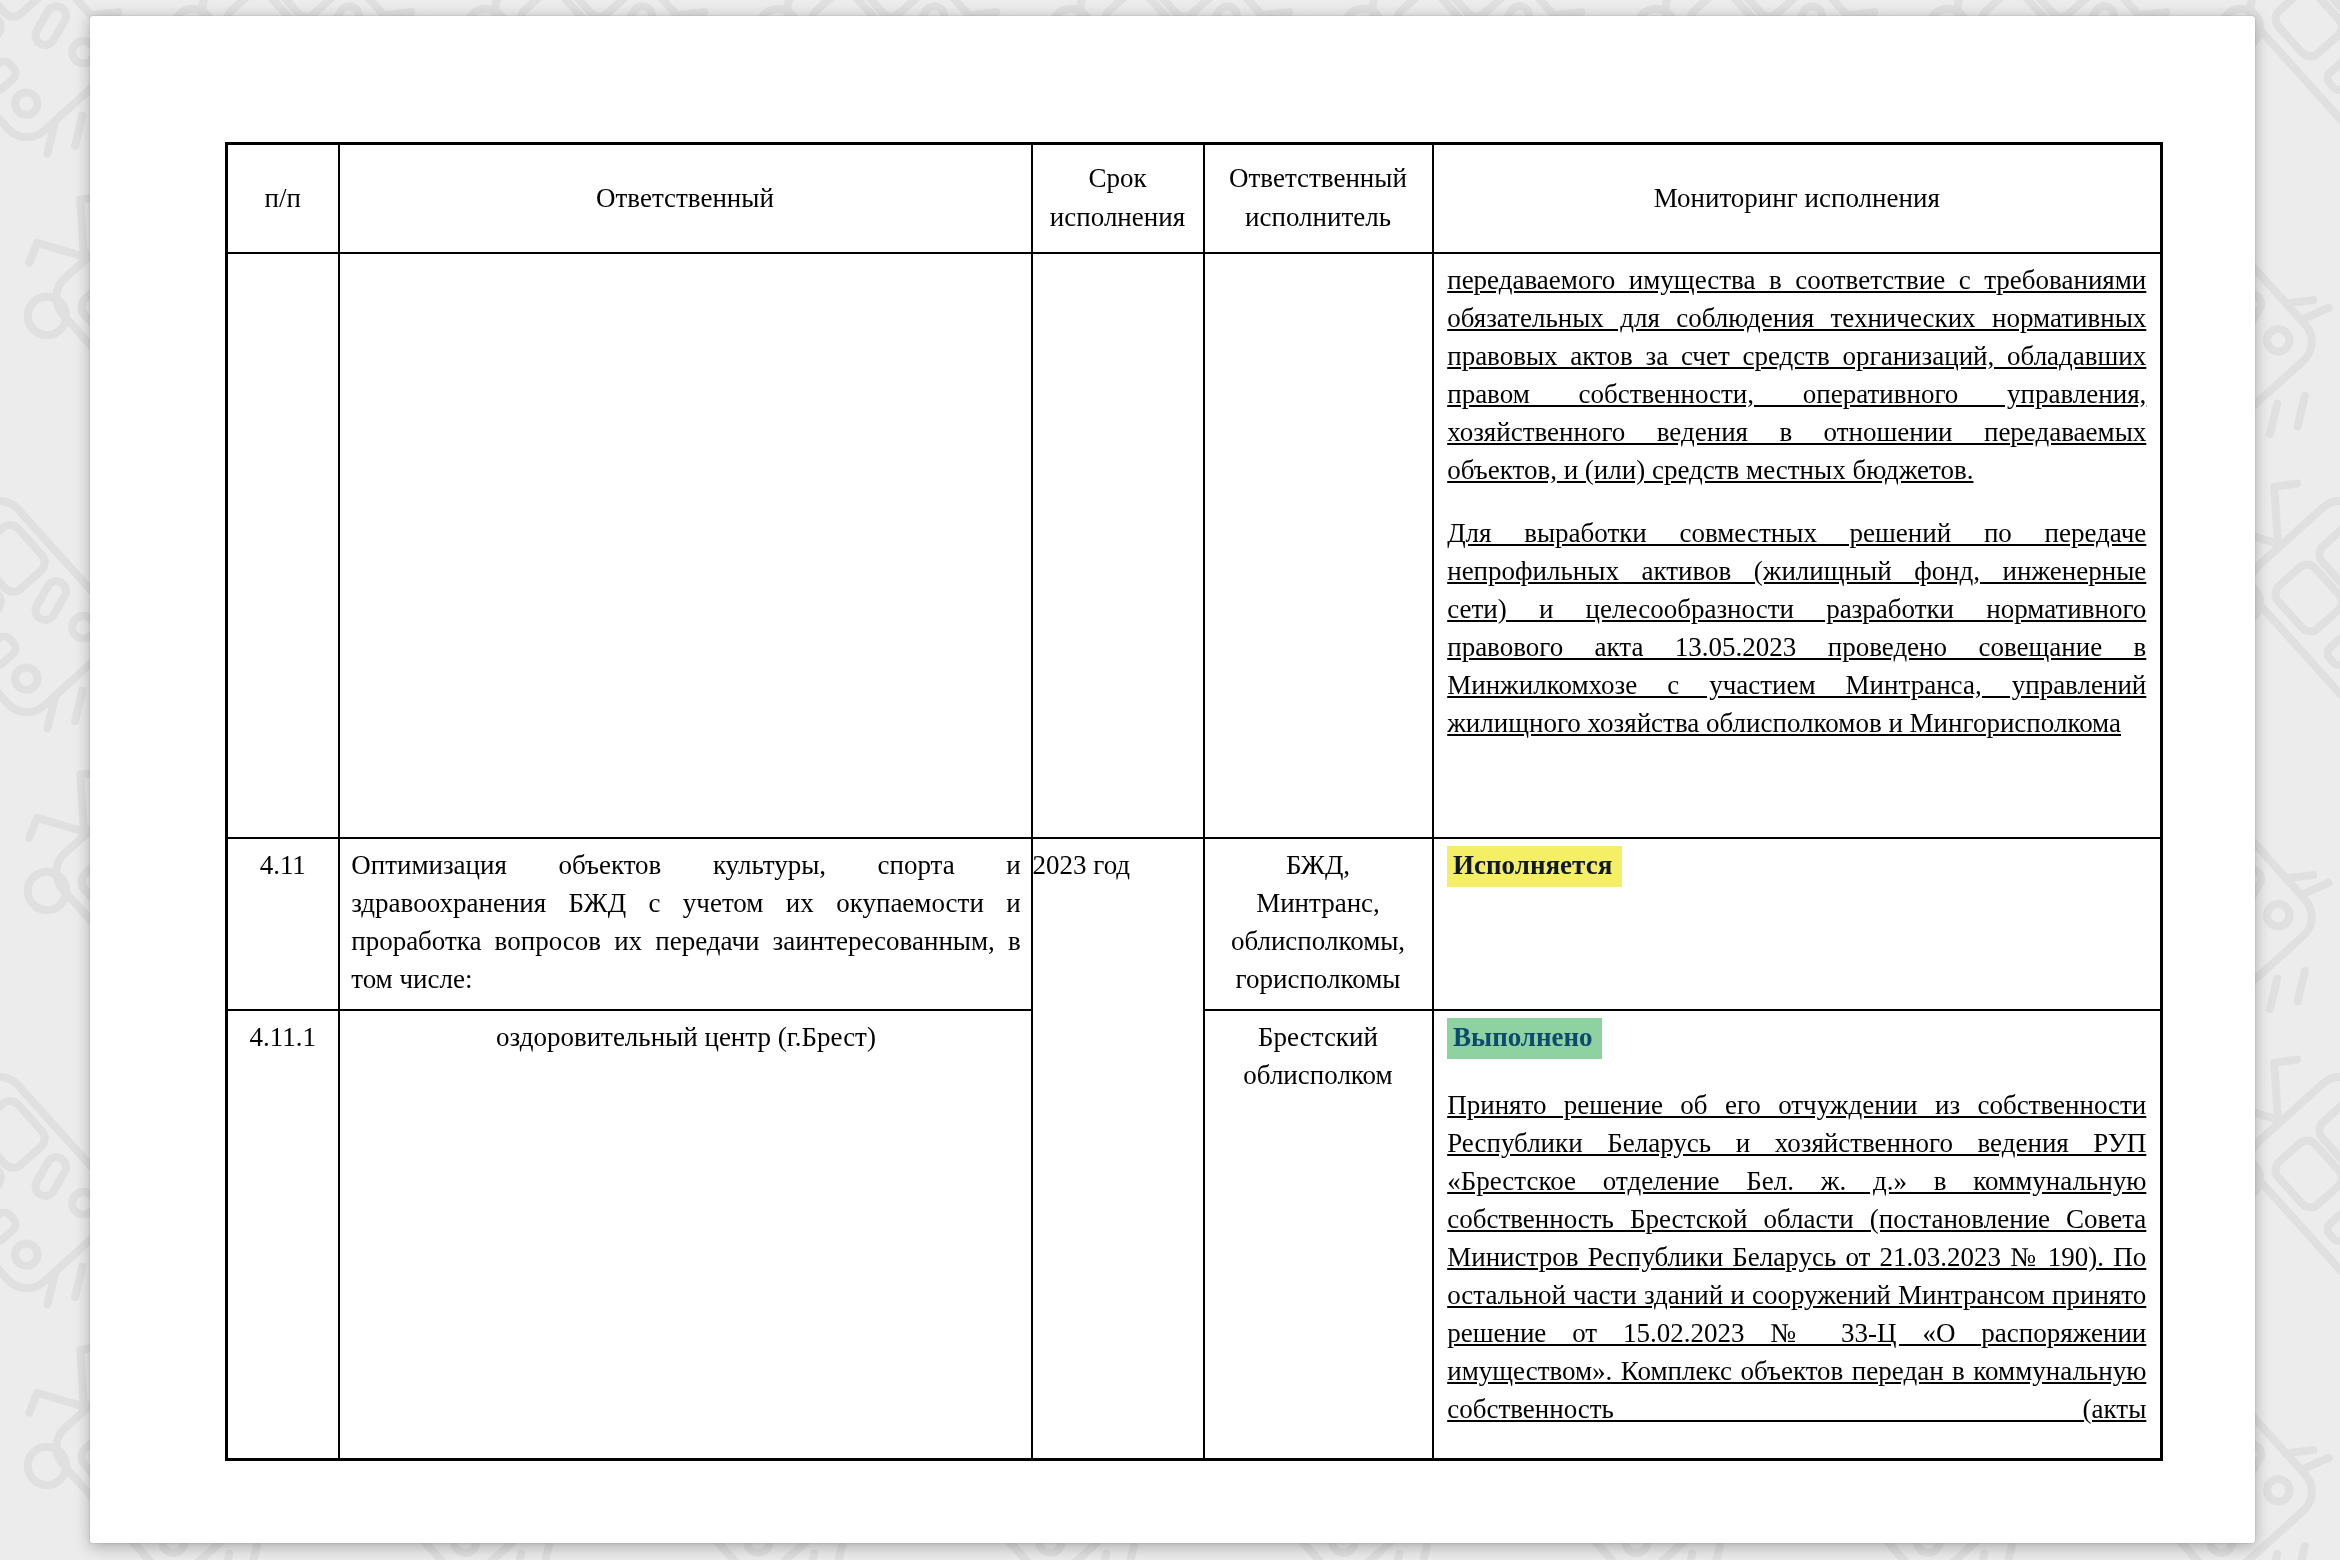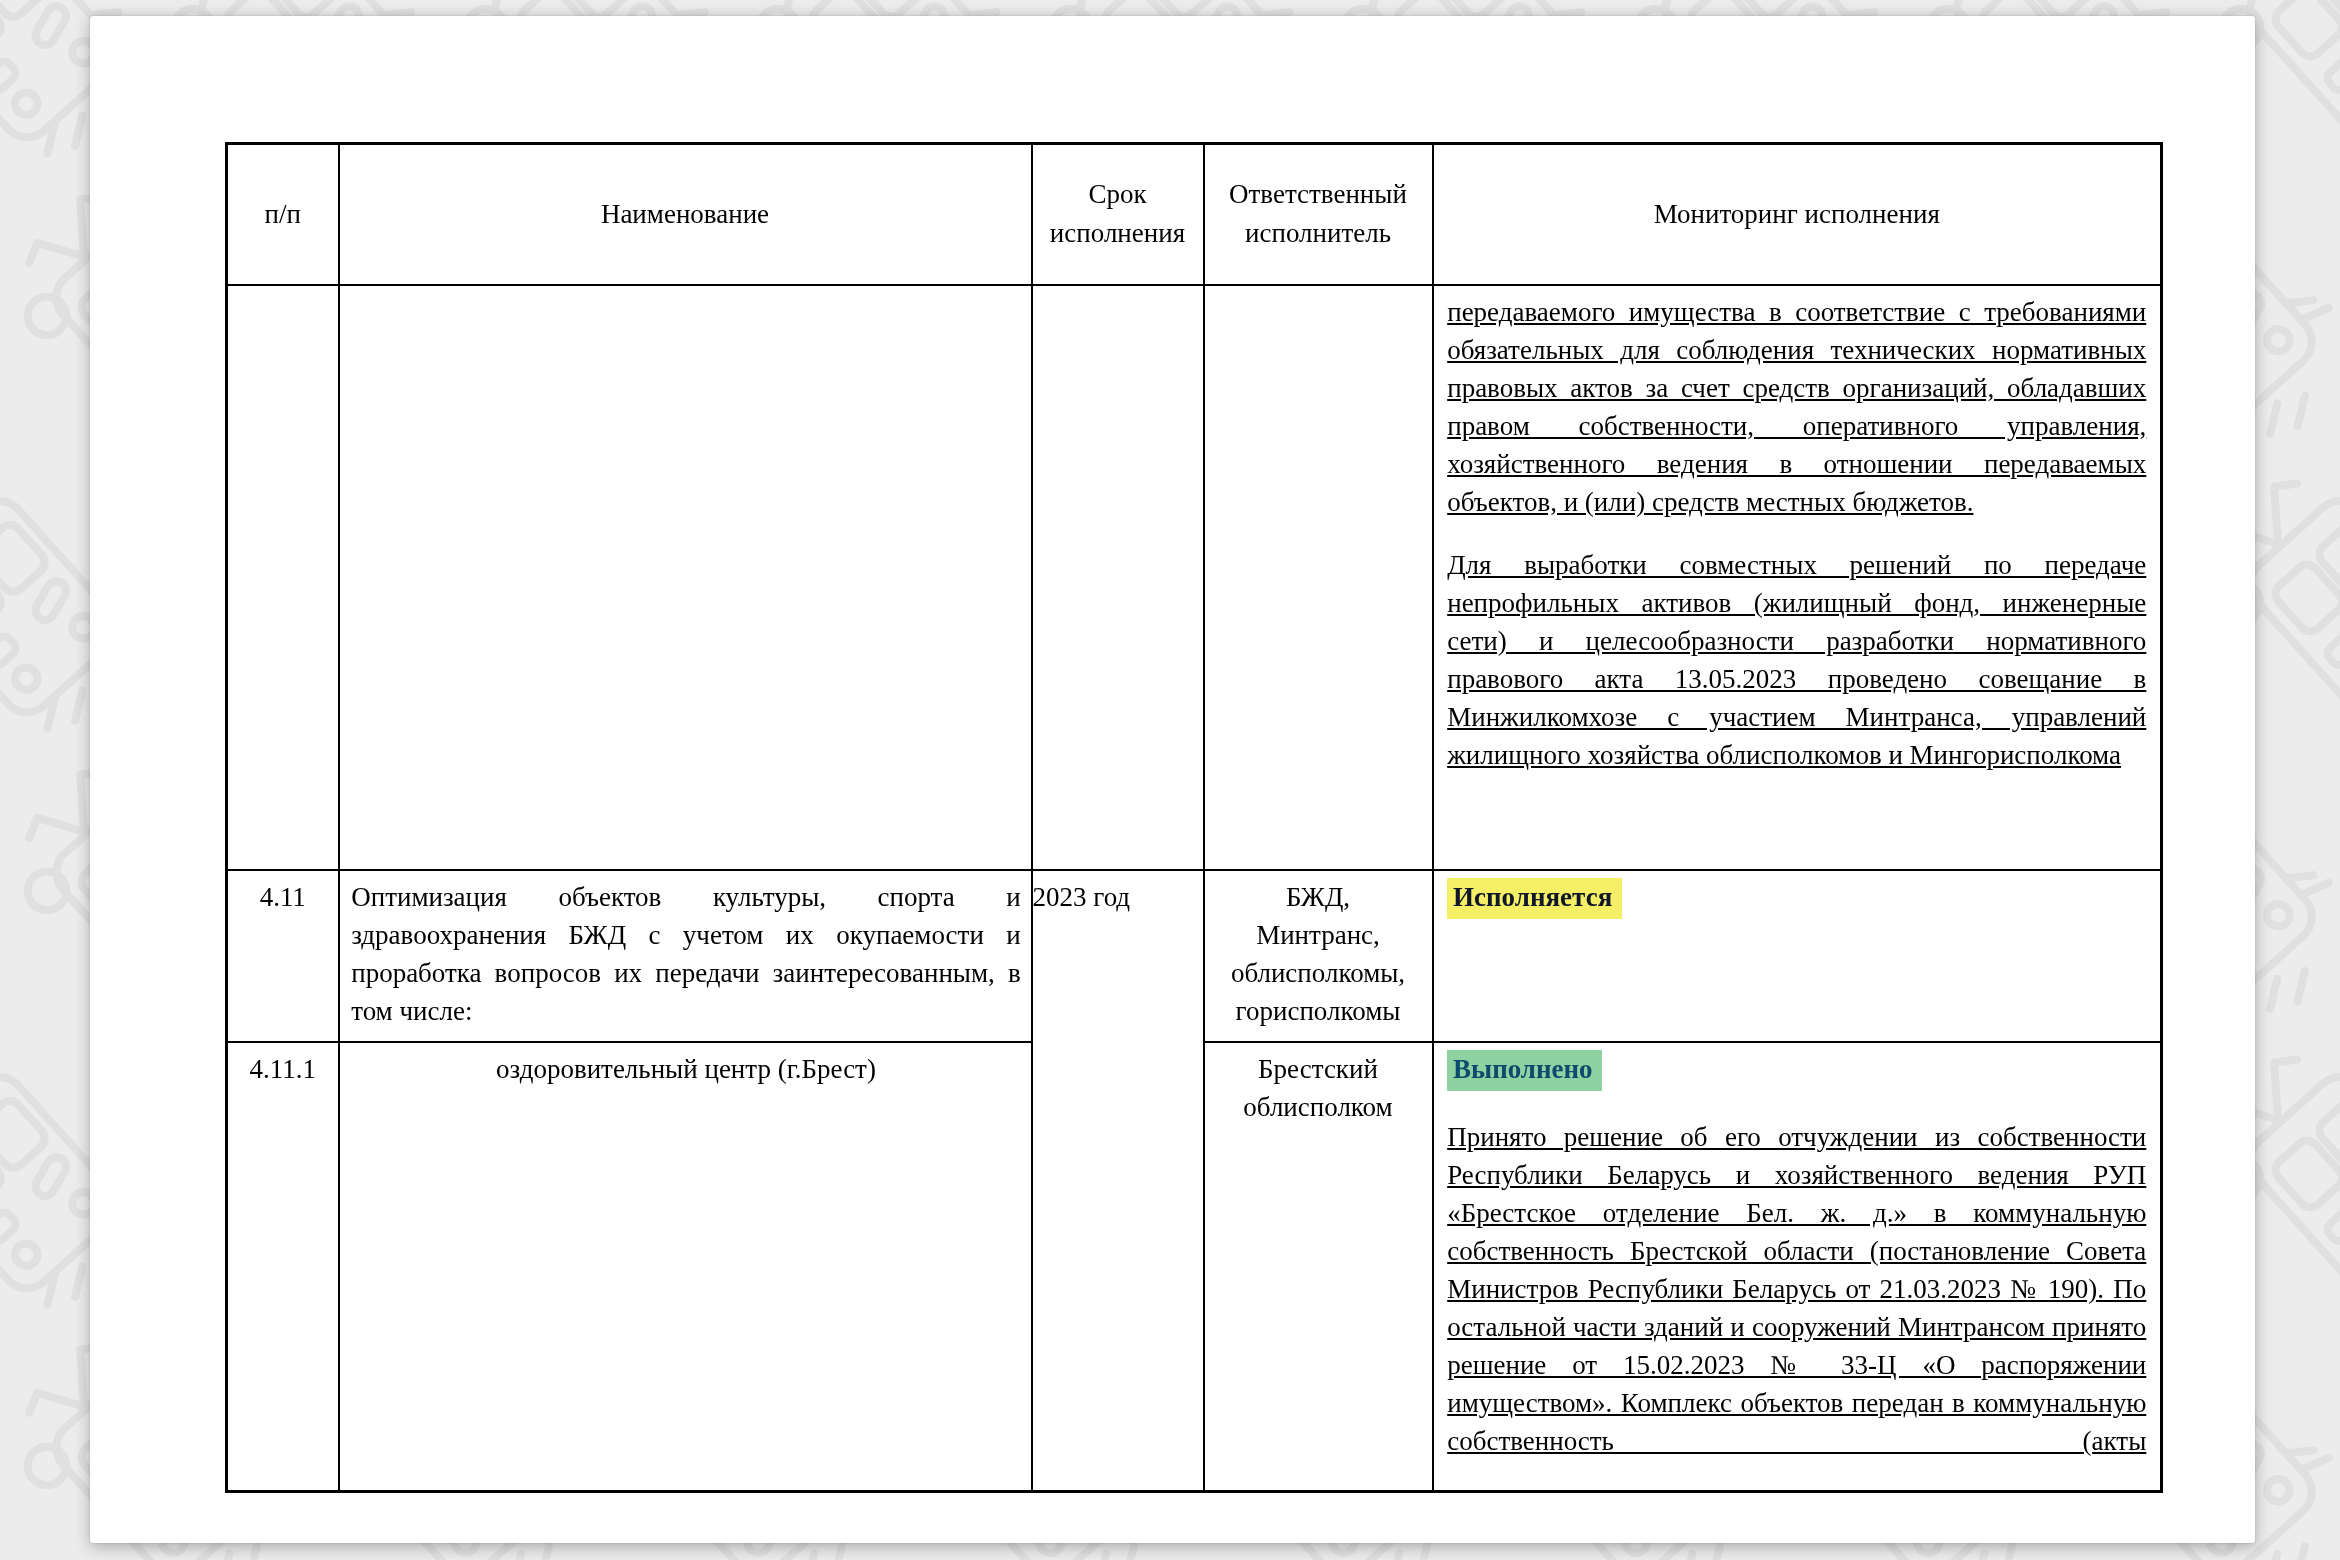--- a/index.html
+++ b/index.html
@@ -49,21 +49,21 @@
     overflow: hidden;
   }
   .doc-table th {
     font-weight: normal;
     text-align: center;
     vertical-align: middle;
     line-height: 39px;
   }
   .doc-table td { vertical-align: top; }
 
-  tr.header-row   { height: 142px; margin-top: 9px; }
+  tr.header-row   { height: 110px; margin-top: 9px; }
   tr.row-cont     { height: 585px; }
   tr.row-411      { height: 172px; }
   tr.row-4111     { height: 449px; }
 
   td.cell-num  { text-align: center; padding-top: 6.8px; }
   td.cell-name {
     text-align: justify;
     padding: 6.8px 9.8px 0 11.7px;
   }
   td.cell-name-plain { text-align: center; }
@@ -284,21 +284,21 @@
         <col style="width:112px">
         <col style="width:693px">
         <col style="width:172px">
         <col style="width:229px">
         <col style="width:729px">
       </colgroup>
 
       <tbody>
           <tr class="header-row">
         <th>п/п</th>
-        <th>Наименование</th>
+        <th>Ответственный</th>
         <th>Срок исполнения</th>
         <th>Ответственный исполнитель</th>
         <th>Мониторинг исполнения</th>
       </tr>
 
       <tr class="row-cont">
         <td class="cell-num"></td>
         <td class="cell-name"></td>
         <td class="cell-term"></td>
         <td class="cell-exec"></td>

